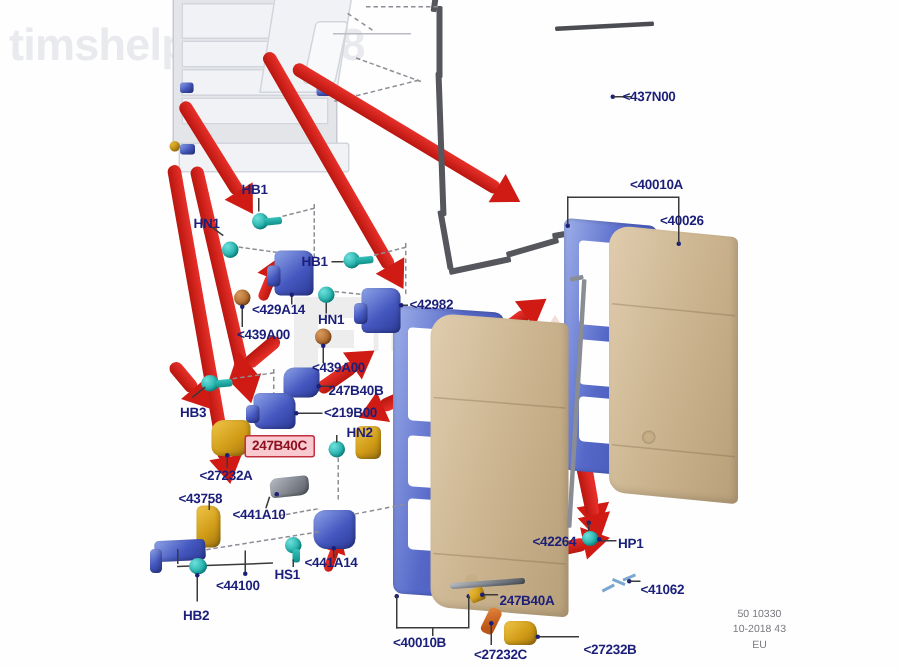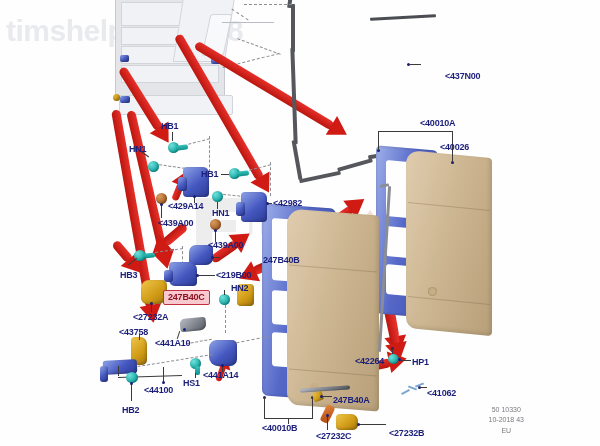--- a/index.html
+++ b/index.html
@@ -336,33 +336,33 @@
   <div class="ldr v" style="left:118px;top:366px;height:10px;"></div>
   <div class="ldr v" style="left:163px;top:367px;height:16px;"></div>
   <div class="dot" style="left:162px;top:381px;"></div>
   <div class="dash" style="left:137px;top:360px;width:76px;transform:rotate(-9deg);"></div>
 
   <div class="teal" style="left:126px;top:372px;width:12px;height:11px;"></div>
   <div class="ldr v" style="left:131px;top:383px;height:18px;"></div>
   <div class="dot" style="left:130px;top:382px;"></div>
 
   <div id="label-layer">
-      <div class="lbl" style="left: 415px; top: 72px; margin-left: 30px;">&lt;437N00</div>
+      <div class="lbl" style="left: 415px; top: 60px;">&lt;437N00</div>
       <div class="lbl" style="left: 420px; top: 119px;">&lt;40010A</div>
       <div class="lbl" style="left: 440px; top: 143px;">&lt;40026</div>
       <div class="lbl" style="left: 161px; top: 122px;">HB1</div>
       <div class="lbl" style="left: 129px; top: 145px;">HN1</div>
       <div class="lbl" style="left: 168px; top: 202px;">&lt;429A14</div>
       <div class="lbl" style="left: 158px; top: 219px;">&lt;439A00</div>
       <div class="lbl" style="left: 201px; top: 170px;">HB1</div>
       <div class="lbl" style="left: 212px; top: 209px;">HN1</div>
       <div class="lbl" style="left: 273px; top: 199px;">&lt;42982</div>
       <div class="lbl" style="left: 208px; top: 241px;">&lt;439A00</div>
       <div class="lbl" style="left: 120px; top: 271px;">HB3</div>
-      <div class="lbl" style="left: 219px; top: 256px; margin-left: 44px;">247B40B</div>
+      <div class="lbl" style="left: 219px; top: 256px;">247B40B</div>
       <div class="lbl" style="left: 216px; top: 271px;">&lt;219B00</div>
       <div class="lbl" style="left: 213px; top: 284px; padding-left: 18px;">HN2</div>
       <div class="lbl hl" style="left: 163px; top: 290px;">247B40C</div>
       <div class="lbl" style="left: 133px; top: 313px;">&lt;27232A</div>
       <div class="lbl" style="left: 119px; top: 328px;">&lt;43758</div>
       <div class="lbl" style="left: 155px; top: 339px;">&lt;441A10</div>
       <div class="lbl" style="left: 203px; top: 371px;">&lt;441A14</div>
       <div class="lbl" style="left: 183px; top: 379px;">HS1</div>
       <div class="lbl" style="left: 144px; top: 386px;">&lt;44100</div>
       <div class="lbl" style="left: 122px; top: 406px;">HB2</div>

